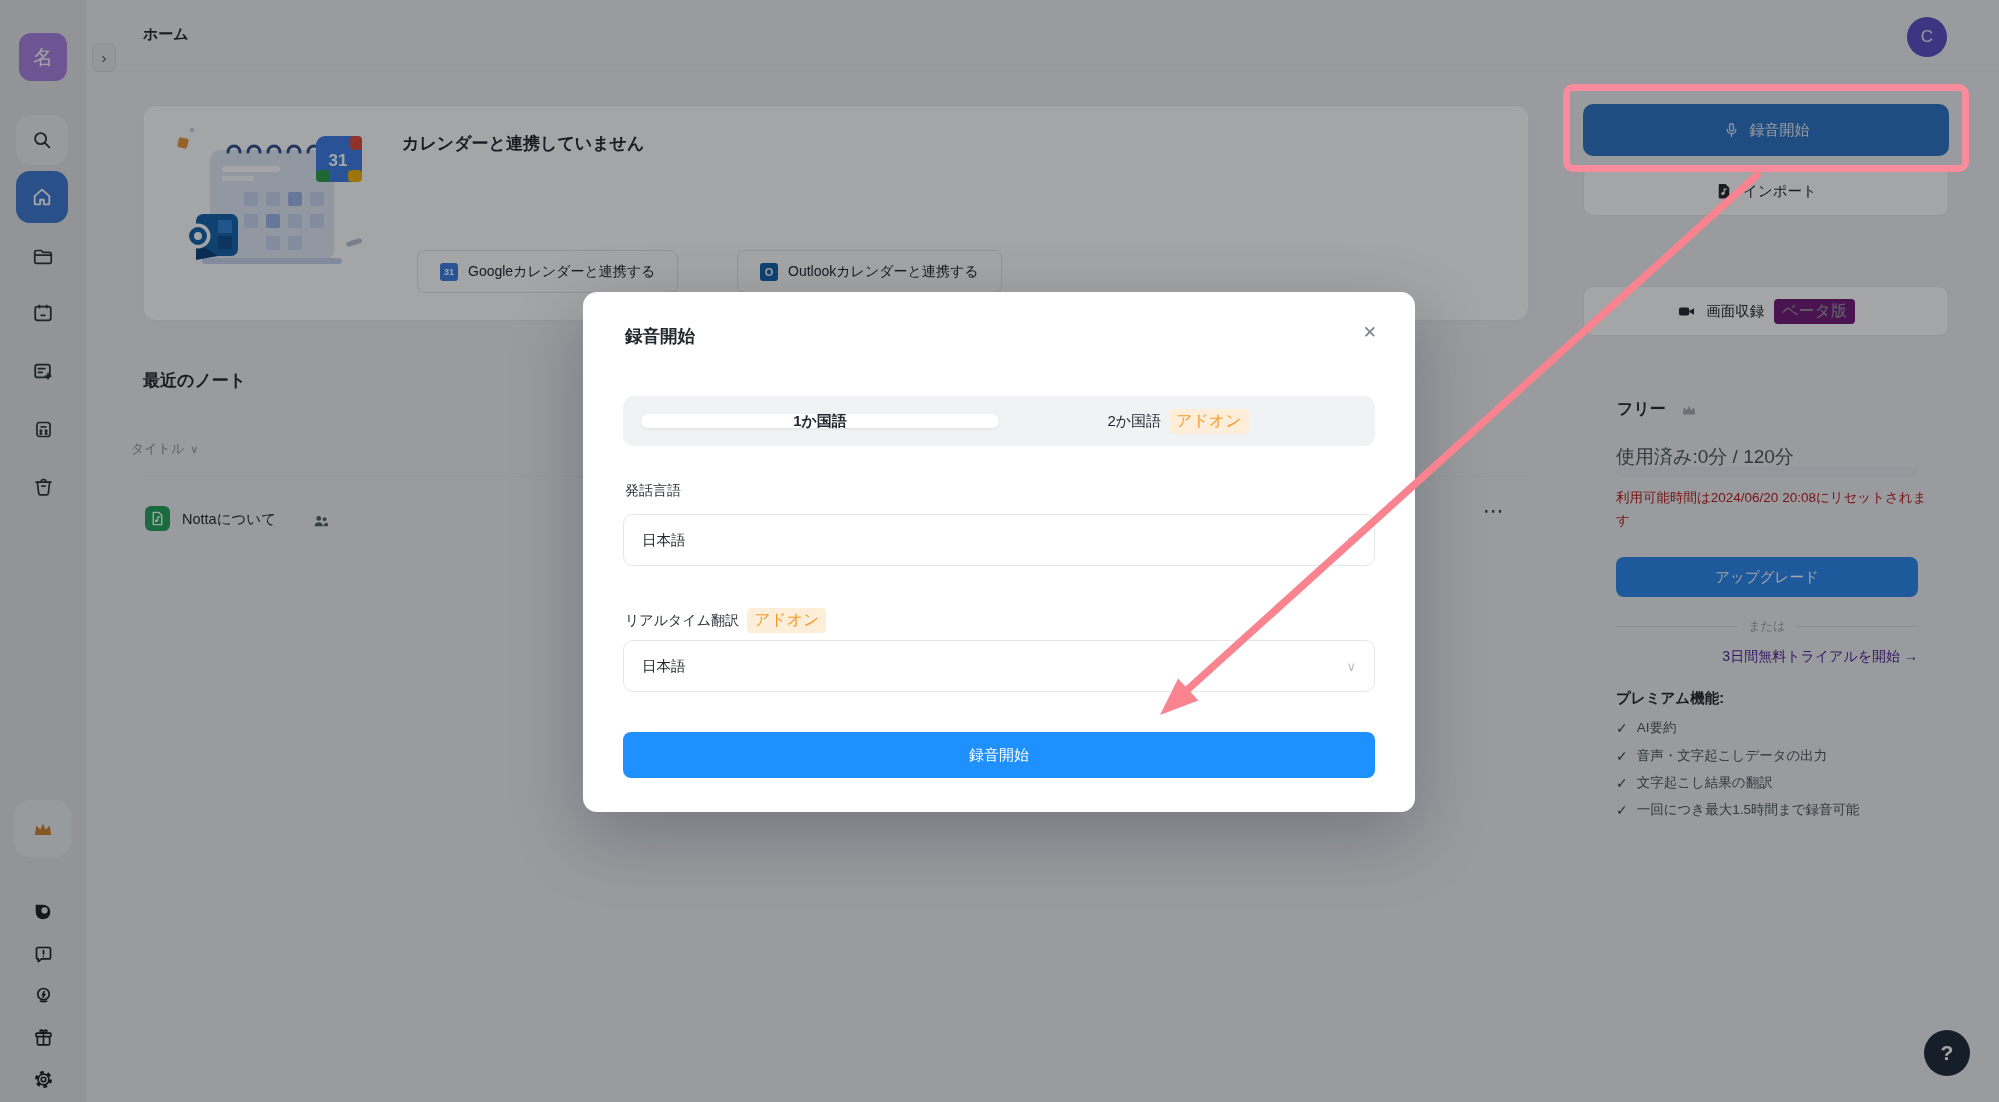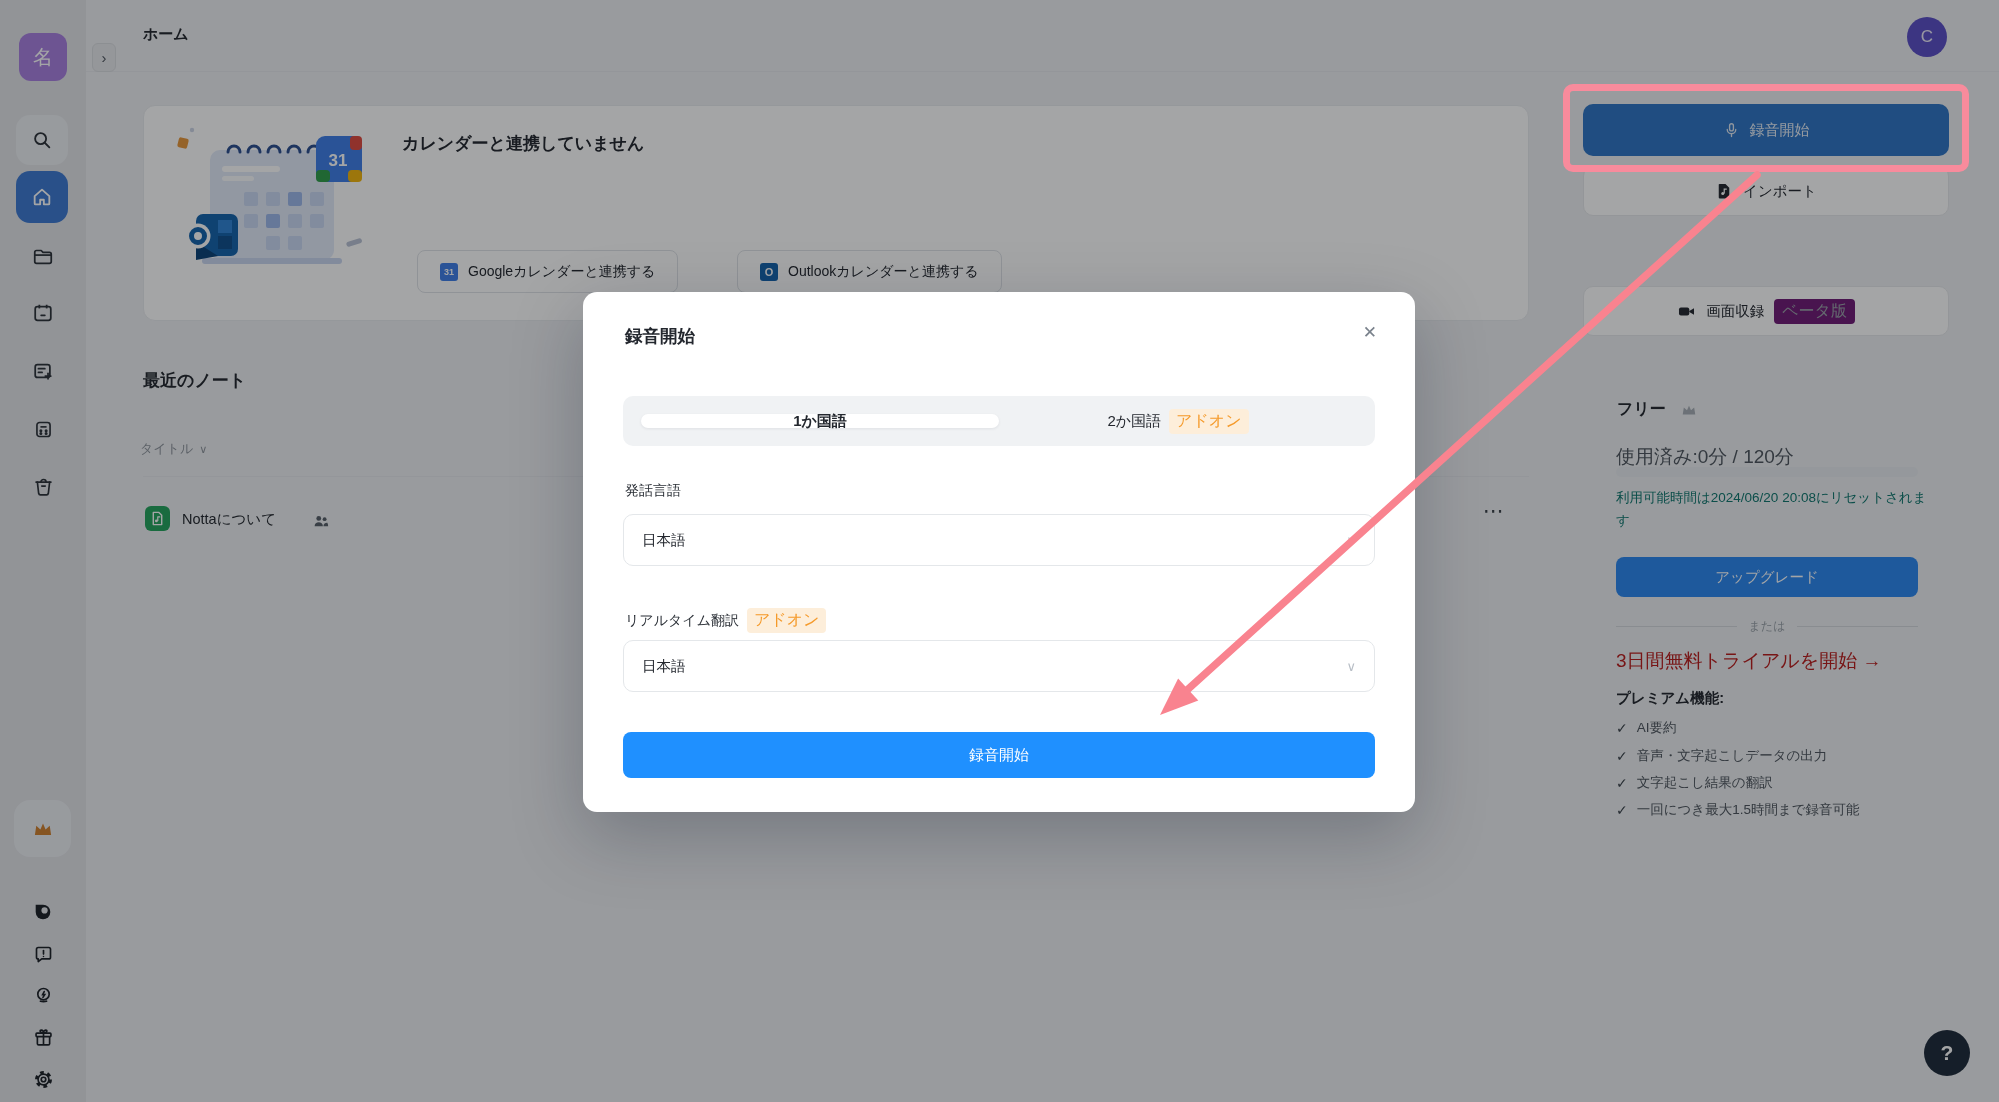--- a/index.html
+++ b/index.html
@@ -33,46 +33,46 @@
   .banner-body { left:402px; top:163px; width:1130px; font-size:14px; line-height:1.78; color:#8d939c; }
   .cal-btn { top:250px; height:43px; background:#fff; border:1px solid #e0e3e8; border-radius:8px;
     display:inline-flex; align-items:center; gap:10px; padding:0 22px; font-size:14px; color:#23272e; }
   .gcal-ico { width:18px; height:18px; border-radius:3px; background:#3e7ee8; color:#fff; font-size:9px; font-weight:700;
     display:flex; align-items:center; justify-content:center; position:relative; }
   .olk-ico { width:18px; height:18px; border-radius:3px; background:#1463ac; color:#fff; font-size:11px; font-weight:700;
     display:flex; align-items:center; justify-content:center; }
 
   
   .recent-h { left:143px; top:369px; font-size:17px; font-weight:600; }
-  .col-h { left:140px; top:440px; font-size:13px; color:#8d939c; display:flex; gap:6px; align-items:center; }
+  .col-h { left:131px; top:440px; font-size:13px; color:#8d939c; display:flex; gap:6px; align-items:center; }
   .divider { left:143px; top:476px; width:1386px; height:1px; background:#e6e8ec; }
   .note-tile { left:145px; top:506px; width:25px; height:25px; border-radius:6px; background:#23a45c;
     display:flex; align-items:center; justify-content:center; }
   .note-title { left:182px; top:510px; font-size:14.5px; font-weight:500; }
   .row-more { left:1483px; top:499px; font-size:21px; color:#3a4048; letter-spacing:1px; }
 
   
   .rbtn { left:1583px; width:366px; height:50px; background:#fff; border:1px solid #e6e8eb; border-radius:10px;
     display:flex; align-items:center; justify-content:center; gap:10px; font-size:14.5px; color:#23272e; }
   .rbtn-rec { top:104px; height:52px; background:#2e74c4; border:none; color:#e8eef6; font-size:15px; }
   .beta-pill { background:#701a75; color:#99a0a8; font-size:16px; border-radius:4px; padding:2px 8px; }
 
   
   .plan-card { left:1588px; top:375px; width:361px; height:458px; border-radius:14px;
     background:linear-gradient(165deg,#e9effา 0%,#e9effa 0%,#f1edf2 55%,#eef1ec 100%); }
   .plan-name { left:1617px; top:399px; font-size:16px; font-weight:700; display:flex; gap:13px; align-items:center; }
   .plan-usage { left:1616px; top:444px; font-size:19px; color:#4e555e; }
   .plan-track { left:1616px; top:467px; width:302px; height:10px; border-radius:5px; background:#e8ebef; }
-  .plan-reset { left:1616px; top:486px; width:316px; font-size:13.5px; line-height:1.72; color:#0f766e; }
+  .plan-reset { left:1616px; top:486px; width:316px; font-size:13.5px; line-height:1.72; color:#b91c1c; }
   .upgrade-btn { left:1616px; top:557px; width:302px; height:40px; border-radius:8px; background:#2b87f0;
     color:#fff; font-size:14.5px; display:flex; align-items:center; justify-content:center; }
   .or-row { left:1616px; top:618px; width:302px; display:flex; align-items:center; gap:12px;
     color:#9aa1a9; font-size:12px; }
   .or-row::before,.or-row::after { content:""; flex:1; height:1px; background:#d5d8dc; }
-  .trial-link { left:1616px; top:648px; width:302px; text-align:left; font-size:19px; font-weight:500; color:#b91c1c; }
+  .trial-link { left:1616px; top:648px; width:302px; text-align:right; font-size:14px; font-weight:500; color:#4c1d95; }
   .premium-h { left:1616px; top:689px; font-size:14.5px; font-weight:700; }
   .feat { left:1616px; width:330px; height:22px; display:flex; gap:9px; align-items:center;
     font-size:13.5px; color:#4e555e; }
   .feat .ck { color:#3c434c; font-size:14px; font-weight:700; }
 
   .help-fab { left:1924px; top:1030px; width:46px; height:46px; border-radius:50%; background:#1e2a3a;
     color:#fff; font-size:21px; font-weight:700; display:flex; align-items:center; justify-content:center; }
 
   
   .scrim { left:0; top:0; width:1999px; height:1102px; background:rgba(8,10,14,.37); z-index:40; }

